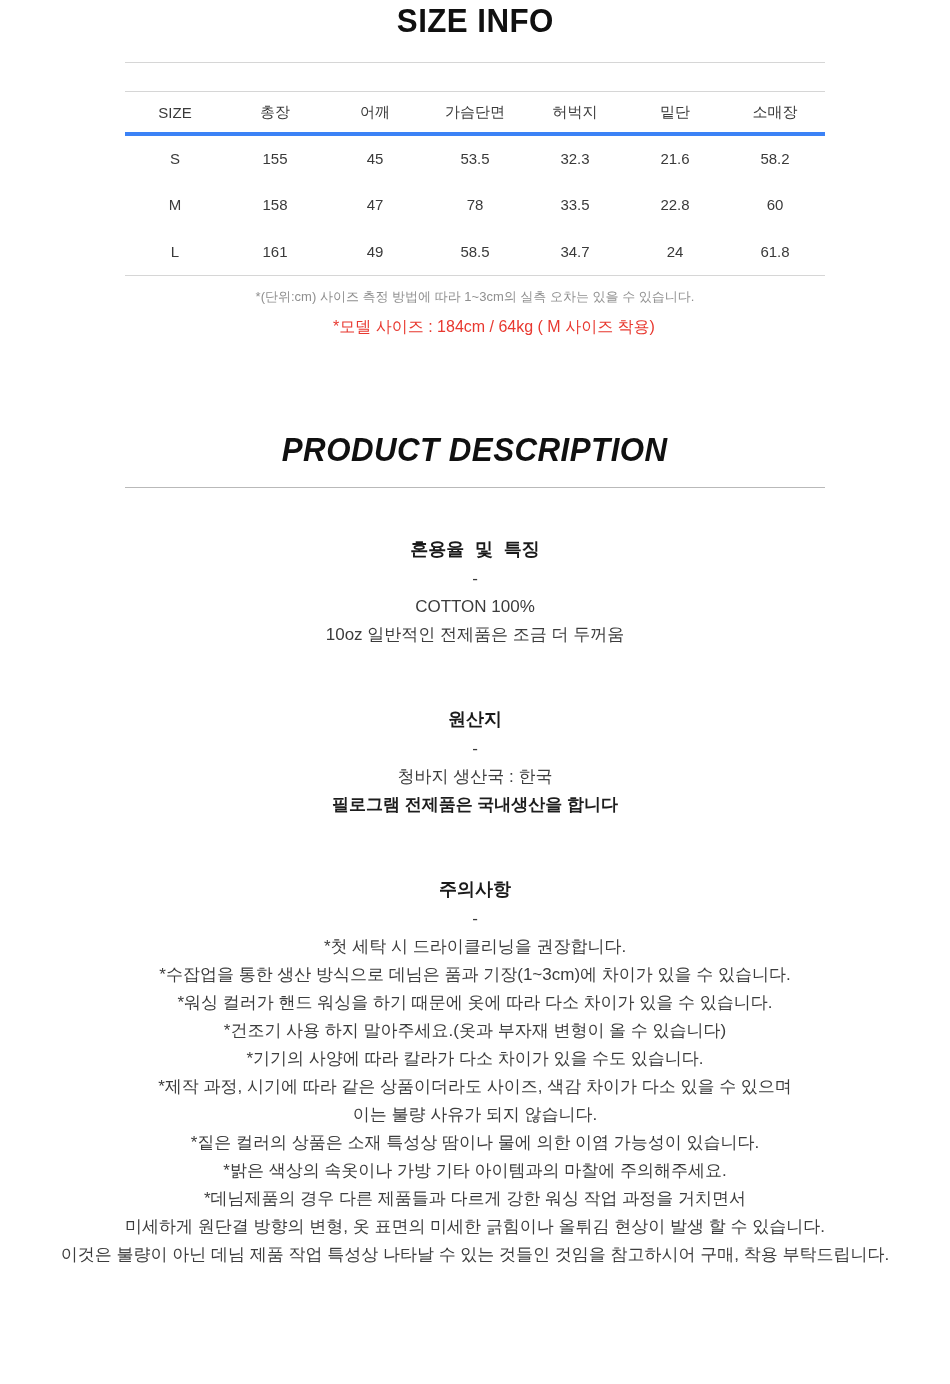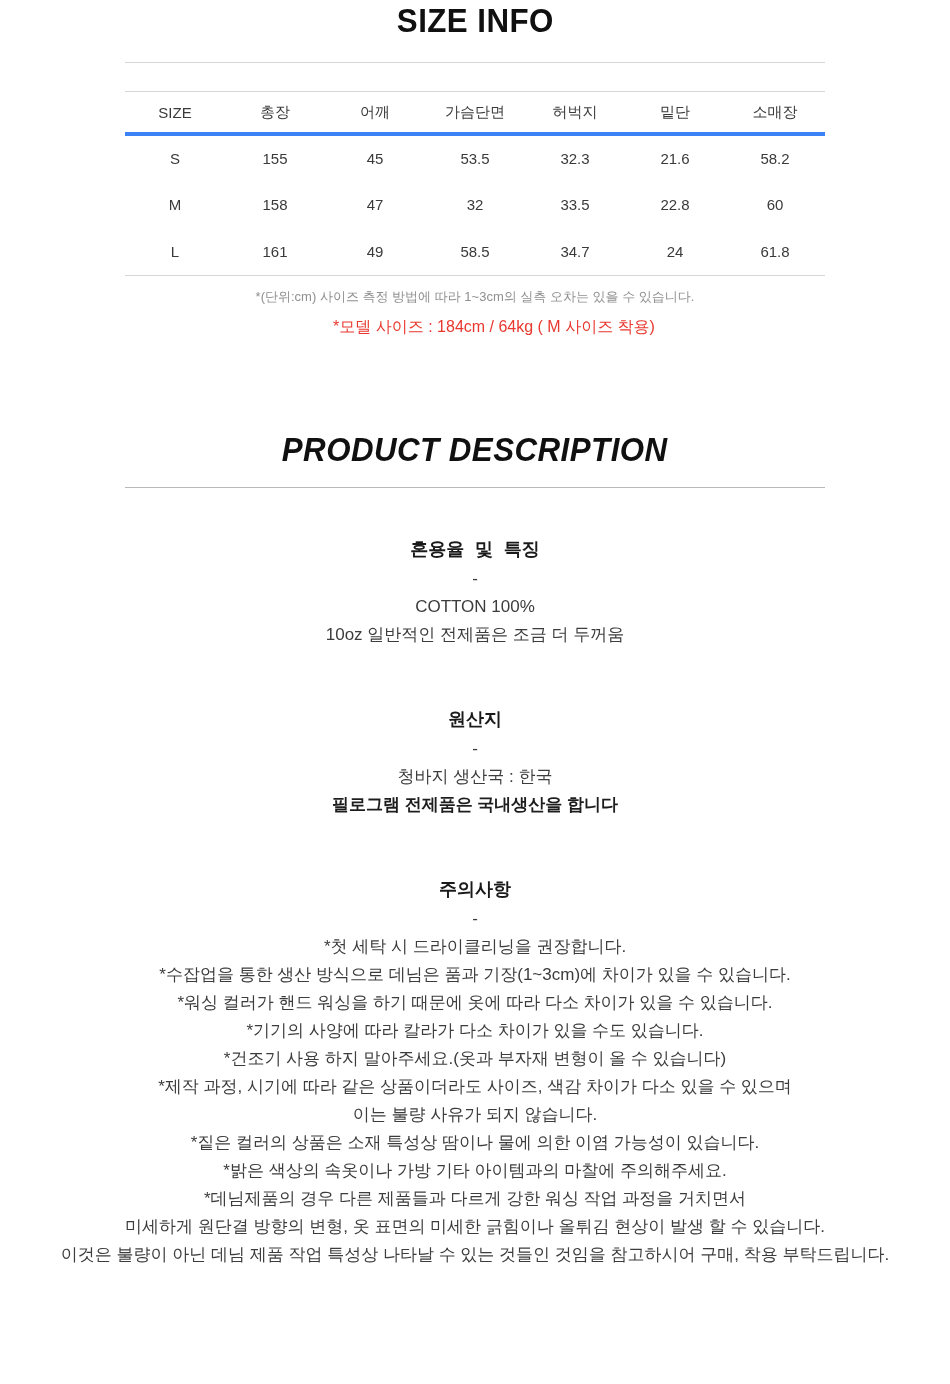--- a/index.html
+++ b/index.html
@@ -144,21 +144,21 @@
               <td>45</td>
               <td>53.5</td>
               <td>32.3</td>
               <td>21.6</td>
               <td>58.2</td>
             </tr>
             <tr>
               <td>M</td>
               <td>158</td>
               <td>47</td>
-              <td>32</td>
+              <td>78</td>
               <td>33.5</td>
               <td>22.8</td>
               <td>60</td>
             </tr>
             <tr>
               <td>L</td>
               <td>161</td>
               <td>49</td>
               <td>58.5</td>
               <td>34.7</td>
@@ -192,22 +192,22 @@
           <div class="desc-dash">-</div>
           <div class="desc-line">청바지 생산국 : 한국</div>
           <div class="desc-line bold">필로그램 전제품은 국내생산을 합니다</div>
         </div>
         <div class="desc-section">
           <h3 class="desc-heading">주의사항</h3>
           <div class="desc-dash">-</div>
           <div class="desc-line">*첫 세탁 시 드라이클리닝을 권장합니다.</div>
           <div class="desc-line">*수잡업을 통한 생산 방식으로 데님은 품과 기장(1~3cm)에 차이가 있을 수 있습니다.</div>
           <div class="desc-line">*워싱 컬러가 핸드 워싱을 하기 때문에 옷에 따라 다소 차이가 있을 수 있습니다.</div>
+          <div class="desc-line">*건조기 사용 하지 말아주세요.(옷과 부자재 변형이 올 수 있습니다)</div>
           <div class="desc-line">*기기의 사양에 따라 칼라가 다소 차이가 있을 수도 있습니다.</div>
-          <div class="desc-line">*건조기 사용 하지 말아주세요.(옷과 부자재 변형이 올 수 있습니다)</div>
           <div class="desc-line">*제작 과정, 시기에 따라 같은 상품이더라도 사이즈, 색감 차이가 다소 있을 수 있으며</div>
           <div class="desc-line">이는 불량 사유가 되지 않습니다.</div>
           <div class="desc-line">*짙은 컬러의 상품은 소재 특성상 땀이나 물에 의한 이염 가능성이 있습니다.</div>
           <div class="desc-line">*밝은 색상의 속옷이나 가방 기타 아이템과의 마찰에 주의해주세요.</div>
           <div class="desc-line">*데님제품의 경우 다른 제품들과 다르게 강한 워싱 작업 과정을 거치면서</div>
           <div class="desc-line">미세하게 원단결 방향의 변형, 옷 표면의 미세한 긁힘이나 올튀김 현상이 발생 할 수 있습니다.</div>
           <div class="desc-line">이것은 불량이 아닌 데님 제품 작업 특성상 나타날 수 있는 것들인 것임을 참고하시어 구매, 착용 부탁드립니다.</div>
         </div>
       </div>
   </section>

